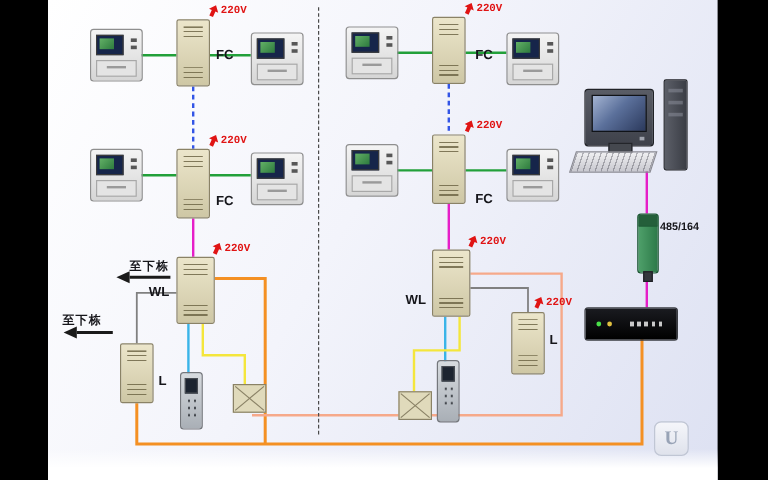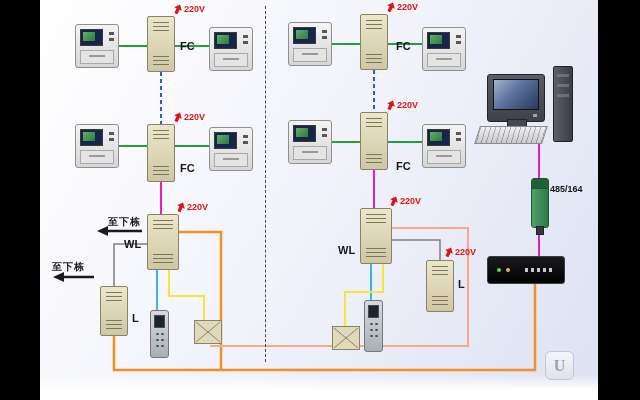--- a/index.html
+++ b/index.html
@@ -73,21 +73,21 @@
        background:linear-gradient(180deg,#1a1b20,#000);}
   .hub .led{position:absolute;left:9px;top:11px;width:4px;height:4px;border-radius:50%;
        background:#49e049;box-shadow:9px 0 0 #e0c040;}
   .hub .htext{position:absolute;right:9px;top:11px;width:30px;height:4px;
        background:repeating-linear-gradient(90deg,#c9c9c9 0 3px,transparent 3px 6px);}
 
   
   .lbl{position:absolute;z-index:3;font-size:11px;font-weight:600;color:#15151a;}
   .cjk{position:absolute;z-index:3;font-size:10px;font-weight:600;color:#15151a;letter-spacing:1px;}
   .small{position:absolute;z-index:3;font-size:9px;font-weight:600;color:#15151a;}
-  .power{position:absolute;z-index:3;display:flex;align-items:flex-start;gap:1px;}
+  .power{position:absolute;z-index:3;display:flex;align-items:flex-start;gap:1px;font-family:Liberation Mono, monospace;}
   .power svg{width:10px;height:12px;transform:rotate(24deg);}
   .power span{font-size:9px;font-weight:bold;color:#e01414;line-height:12px;}
 
   
   .ulogo{position:absolute;z-index:3;width:27px;height:27px;border-radius:6px;
        background:linear-gradient(180deg,#f5f6fa,#dfe2ec);border:1px solid #c0c6d4;
        display:flex;align-items:center;justify-content:center;
        font-family:"Liberation Serif",serif;font-size:16px;font-weight:bold;color:#98a3b6;}
 </style>
 </head>

